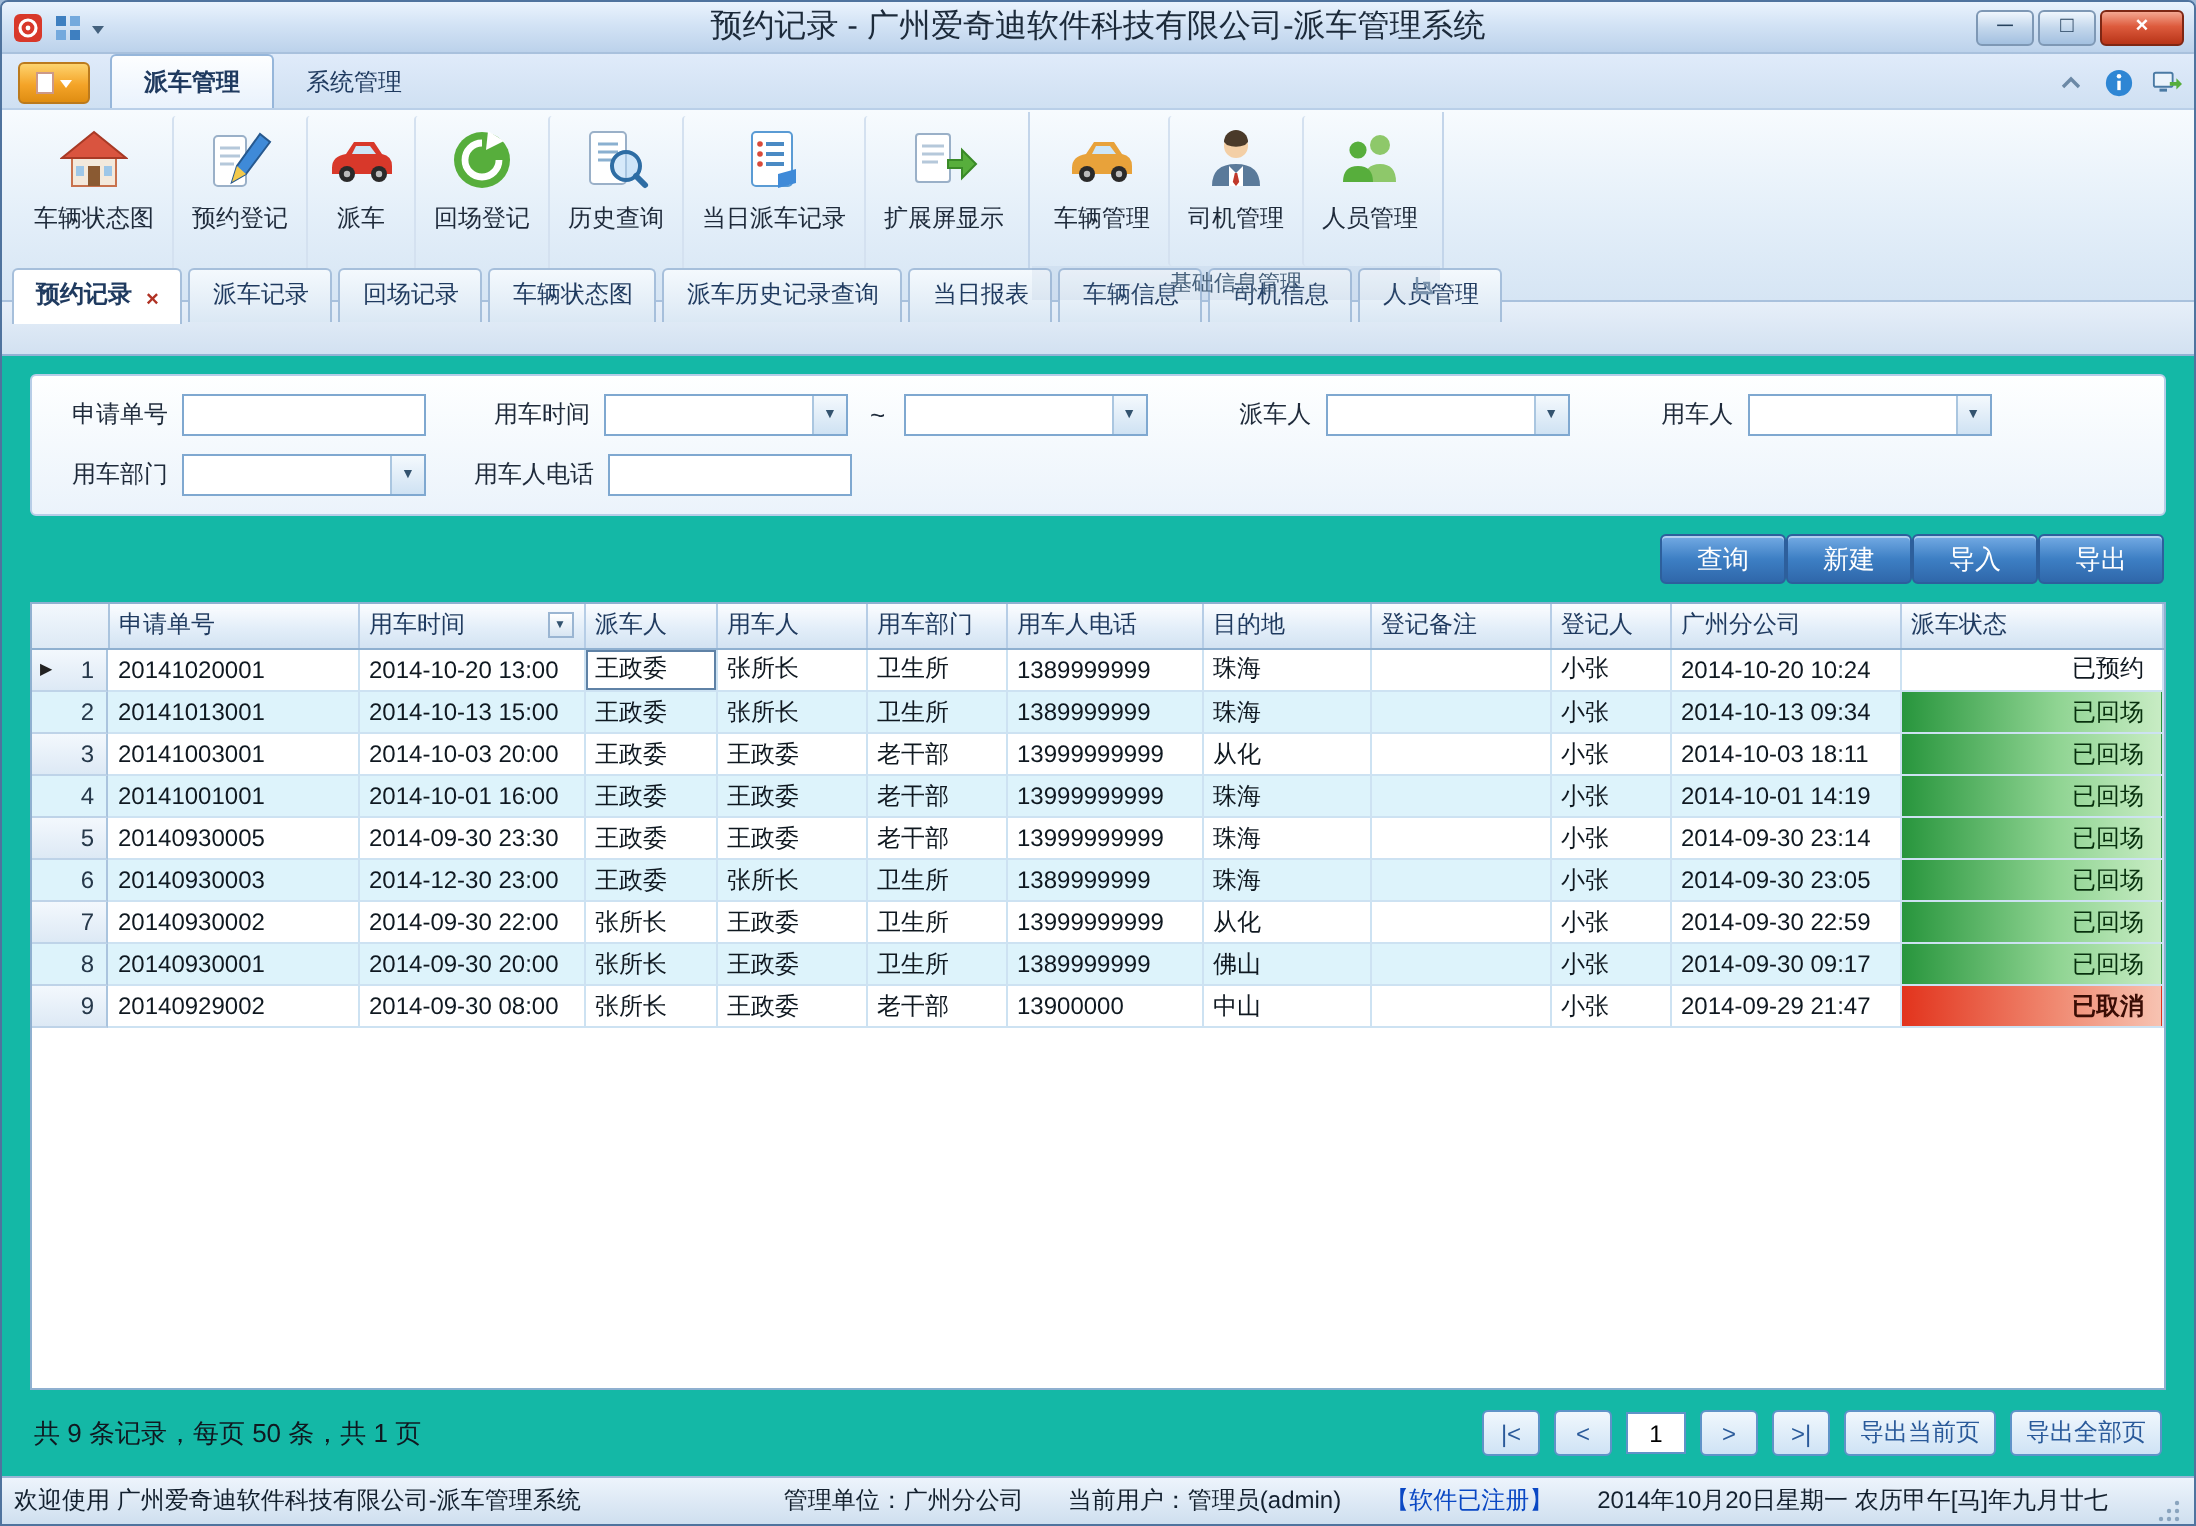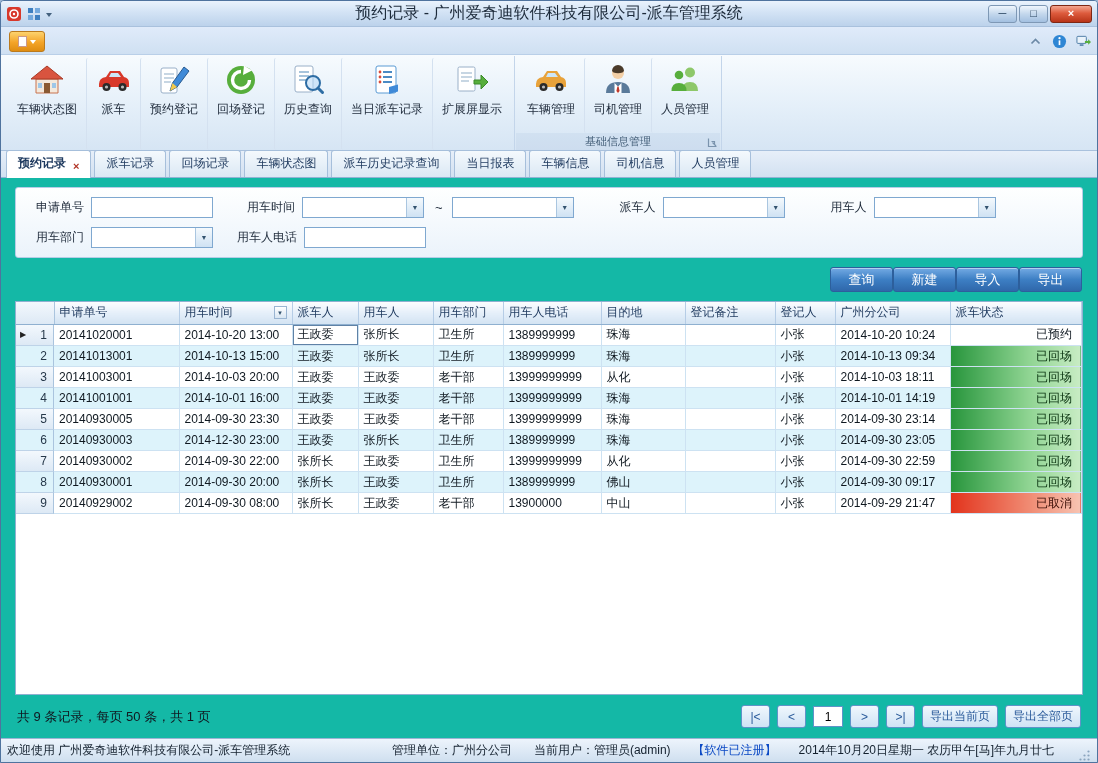--- a/index.html
+++ b/index.html
@@ -34,21 +34,21 @@
   .rbtn{display:flex;flex-direction:column;align-items:center;padding:5px 9px 2px;font-size:12px;color:#1e2a3a;min-width:54px;border-radius:2px;}
   .rbtn + .rbtn{border-left:1px solid #d4e1f0;}
   .rbtn .ricon{width:34px;height:34px;margin-bottom:4px;}
   .rbtn .ricon svg{width:100%;height:100%;}
   .rlabel{white-space:nowrap;}
   .rgroup-label{height:17px;flex:0 0 17px;display:flex;align-items:center;justify-content:center;font-size:11px;color:#46607a;position:relative;background:rgba(130,160,195,0.10);}
   .rgroup-label .launcher{position:absolute;right:2px;bottom:2px;width:11px;height:11px;display:inline-flex;}
 
   
   .doc-tabs{height:27px;flex:0 0 27px;display:flex;align-items:flex-end;background:linear-gradient(#e7eff9,#d2e1f1);padding:3px 5px 0;border-bottom:1px solid #93b2d4;gap:3px;}
-  .dtab{padding:4px 11px 5px;font-size:12px;color:#1f3a5f;background:linear-gradient(#f4f9fd,#dbe8f4);border:1px solid #a6bfdb;border-bottom:none;border-radius:3px 3px 0 0;display:flex;align-items:flex-end;gap:7px;white-space:nowrap;margin-bottom:0;}
+  .dtab{padding:4px 11px 5px;font-size:12px;color:#1f3a5f;background:linear-gradient(#f4f9fd,#dbe8f4);border:1px solid #a6bfdb;border-bottom:none;border-radius:3px 3px 0 0;display:flex;align-items:flex-end;gap:7px;white-space:nowrap;margin-bottom:16px;}
   .dtab.active{background:#fff;font-weight:bold;position:relative;top:1px;padding-bottom:6px;}
   .dtab .close-x{color:#b03224;font-weight:bold;font-size:11px;line-height:1;}
 
   
   .content{flex:1;display:flex;flex-direction:column;background:#14b8a6;padding:9px 14px 0;overflow:hidden;}
   .filter-panel{flex:0 0 auto;border:1px solid #b7cde7;border-radius:3px;background:linear-gradient(#feffff,#ebf3fb);padding:9px 10px;display:flex;flex-direction:column;gap:9px;}
   .frow{display:flex;align-items:center;}
   .ffield{display:flex;align-items:center;gap:7px;margin-right:24px;}
   .flabel{font-size:12px;color:#1e2a3a;min-width:58px;text-align:right;white-space:nowrap;}
   .finput{height:21px;border:1px solid #7fa8d0;background:#fff;width:122px;font-size:12px;padding:0 4px;outline:none;}
@@ -67,21 +67,21 @@
   .grid th .drop-box{margin-left:auto;width:13px;height:13px;border:1px solid #9ab5d2;background:linear-gradient(#fff,#d8e6f3);display:flex;align-items:center;justify-content:center;font-size:6px;color:#33536f;}
   .grid td{height:21px;border-right:1px solid #cde2f2;border-bottom:1px solid #cde2f2;padding:0 5px;color:#0f1820;white-space:nowrap;overflow:hidden;background:#fff;}
   tr.even td{background:#ddf3fb;}
   td.selector,th.selector{background:linear-gradient(#f3f8fd,#dde9f5);border-right:1px solid #aac4de;text-align:right;color:#26384a;padding:0 6px 0 2px;}
   td.selector{display:flex;align-items:center;height:21px;border-bottom:1px solid #bed3e8;}
   td.selector .cur-arrow{font-size:8px;color:#222;margin-right:auto;padding-left:2px;}
   td.selector .rownum{margin-left:auto;}
   td.focus-cell{box-shadow:inset 0 0 0 1px #5f82a6;}
   td.status{text-align:right;padding-right:9px;}
   td.status.returned{background:linear-gradient(to right,#27953c,#8fd492 60%,#c8ecc4)!important;color:#07300d;}
-  td.status.cancelled{background:linear-gradient(to right,#e2331c,#f08a72 60%,#f7c3b2)!important;color:#3a0d05;}
+  td.status.cancelled{background:linear-gradient(to right,#e2331c,#f08a72 60%,#f7c3b2)!important;color:#3a0d05;font-weight:bold;}
 
   
   .pager-row{flex:0 0 auto;display:flex;align-items:center;padding:10px 2px 10px;}
   .pager-summary{font-size:13px;color:#101820;}
   .pager-controls{margin-left:auto;display:flex;gap:7px;align-items:center;}
   .pg-btn{min-width:29px;height:23px;border:1px solid #5f93c8;border-radius:3px;background:linear-gradient(#f0f7fd,#cfe3f5);color:#2a5a9a;font-size:12px;display:flex;align-items:center;justify-content:center;padding:0 7px;white-space:nowrap;}
   .pg-input{width:30px;height:21px;border:1px solid #5f93c8;text-align:center;font-size:12px;outline:none;}
 
   
   .statusbar{height:24px;flex:0 0 24px;background:linear-gradient(#edf4fc,#cfdfef);border-top:1px solid #9ab5d5;display:flex;align-items:center;font-size:12px;color:#13202e;padding:0 6px;gap:22px;white-space:nowrap;}
@@ -119,20 +119,24 @@
       <div class="win-btn">□</div>
       <div class="win-btn close">×</div>
     </div>
   </div>
 
   <div class="ribbon-tabrow">
     <div class="app-btn">
       <span class="sheet"></span>
       <span class="caret"></span>
     </div>
+    <div class="rtabs">
+        <div class="rtab active">派车管理</div>
+        <div class="rtab">系统管理</div>
+      </div>
     <div class="tabrow-right">
       <span class="mini-icon">
         <svg viewBox="0 0 15 15">
             <path d="M3.5 9.5 L7.5 5.5 L11.5 9.5" stroke="#6c89a6" stroke-width="1.7" fill="none"></path>
           </svg>
       </span>
       <span class="mini-icon">
         <svg viewBox="0 0 16 16">
             <circle cx="8" cy="8" r="7" fill="#2e86d4"></circle>
             <rect x="7.1" y="6.8" width="1.8" height="5" fill="#fff"></rect>
@@ -157,39 +161,39 @@
                 <path d="M6 16 H28 V30 H6 Z" fill="#f3e9dc" stroke="#c8724e"></path>
                 <path d="M17 3 L33 16 H1 Z" fill="#d9543f" stroke="#a83a26"></path>
                 <rect x="14" y="20" width="6" height="10" fill="#8a5a32"></rect>
                 <rect x="8" y="20" width="4" height="5" fill="#9ec7e8"></rect>
                 <rect x="22" y="20" width="4" height="5" fill="#9ec7e8"></rect>
               </svg></span>
             <span class="rlabel">车辆状态图</span>
           </div>
           <div class="rbtn">
             <span class="ricon"><svg viewBox="0 0 34 34">
+                <rect x="4" y="5" width="16" height="25" rx="2" fill="#fff" stroke="#9ab0c8"></rect>
+                <line x1="7" y1="11" x2="17" y2="11" stroke="#b5c8da" stroke-width="1.6"></line>
+                <line x1="7" y1="15" x2="17" y2="15" stroke="#b5c8da" stroke-width="1.6"></line>
+                <line x1="7" y1="19" x2="14" y2="19" stroke="#b5c8da" stroke-width="1.6"></line>
+                <path d="M13 28 L15.5 20 L27 4 L32 8 L20 24 Z" fill="#3f8ad8" stroke="#27598f"></path>
+                <path d="M13 28 L15.5 20 L20 24 Z" fill="#f2c94c"></path>
+              </svg></span>
+            <span class="rlabel">预约登记</span>
+          </div>
+          <div class="rbtn">
+            <span class="ricon"><svg viewBox="0 0 34 34">
                 <path d="M2 21 q0 -6 7 -7 l4 -6 h10 l4 6 q5 1 5 6 v4 h-30 z" fill="#d8382a"></path>
                 <path d="M14 10 h7 l3 4 h-12 z" fill="#cde6f7"></path>
                 <circle cx="9.5" cy="24" r="4" fill="#2a2a2a"></circle>
                 <circle cx="9.5" cy="24" r="1.6" fill="#bbb"></circle>
                 <circle cx="25.5" cy="24" r="4" fill="#2a2a2a"></circle>
                 <circle cx="25.5" cy="24" r="1.6" fill="#bbb"></circle>
               </svg></span>
             <span class="rlabel">派车</span>
-          </div>
-          <div class="rbtn">
-            <span class="ricon"><svg viewBox="0 0 34 34">
-                <rect x="4" y="5" width="16" height="25" rx="2" fill="#fff" stroke="#9ab0c8"></rect>
-                <line x1="7" y1="11" x2="17" y2="11" stroke="#b5c8da" stroke-width="1.6"></line>
-                <line x1="7" y1="15" x2="17" y2="15" stroke="#b5c8da" stroke-width="1.6"></line>
-                <line x1="7" y1="19" x2="14" y2="19" stroke="#b5c8da" stroke-width="1.6"></line>
-                <path d="M13 28 L15.5 20 L27 4 L32 8 L20 24 Z" fill="#3f8ad8" stroke="#27598f"></path>
-                <path d="M13 28 L15.5 20 L20 24 Z" fill="#f2c94c"></path>
-              </svg></span>
-            <span class="rlabel">预约登记</span>
           </div>
           <div class="rbtn">
             <span class="ricon"><svg viewBox="0 0 34 34">
                 <circle cx="17" cy="17" r="14" fill="#57ae3c"></circle>
                 <path d="M17 8.5 a8.5 8.5 0 1 0 8.5 8.5" fill="none" stroke="#fff" stroke-width="3.4"></path>
                 <path d="M20 2.5 l8 5 -9 4.5 z" fill="#fff"></path>
               </svg></span>
             <span class="rlabel">回场登记</span>
           </div>
           <div class="rbtn">

